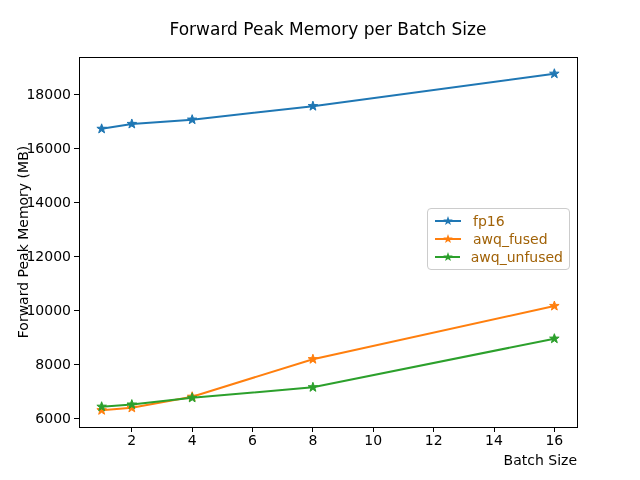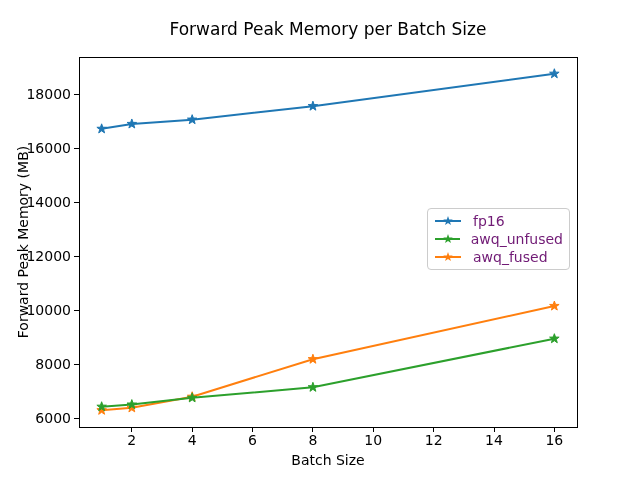--- a/index.html
+++ b/index.html
@@ -28,21 +28,21 @@
     text-align: center;
     font-size: 17px;
     color: #000000;
     white-space: nowrap;
   }
   .xlabel {
     position: absolute;
     left: 79px;
     width: 498px;
     top: 452px;
-    text-align: center;
+    text-align: right;
     font-size: 14px;
     color: #000000;
     white-space: nowrap;
   }
   .ylabel {
     position: absolute;
     left: 23px;
     top: 242px;
     transform: translate(-50%, -50%) rotate(-90deg);
     font-size: 14px;
@@ -65,21 +65,21 @@
     justify-content: space-around;
   }
   .legend-item {
     display: flex;
     align-items: center;
     height: 18px;
   }
   .legend-label {
     margin-left: 11px;
     font-size: 14px;
-    color: #701a75;
+    color: #a16207;
     white-space: nowrap;
   }
   .chart-text {
     font-family: "DejaVu Sans", "Liberation Sans", sans-serif;
     font-size: 14px;
     fill: #000000;
   }
 </style>
 </head>
 <body>
@@ -142,26 +142,26 @@
   <div class="legend" id="legend-box">
       <div class="legend-item">
         <svg width="28" height="14">
           <line x1="1" y1="7" x2="27" y2="7" stroke="#1f77b4" stroke-width="2"></line>
           <polygon points="14.00,2.00 15.18,5.38 18.76,5.45 15.90,7.62 16.94,11.05 14.00,9.00 11.06,11.05 12.10,7.62 9.24,5.45 12.82,5.38" fill="#1f77b4"></polygon>
         </svg>
         <span class="legend-label">fp16</span>
       </div>
       <div class="legend-item">
         <svg width="28" height="14">
+          <line x1="1" y1="7" x2="27" y2="7" stroke="#ff7f0e" stroke-width="2"></line>
+          <polygon points="14.00,2.00 15.18,5.38 18.76,5.45 15.90,7.62 16.94,11.05 14.00,9.00 11.06,11.05 12.10,7.62 9.24,5.45 12.82,5.38" fill="#ff7f0e"></polygon>
+        </svg>
+        <span class="legend-label">awq_fused</span>
+      </div>
+      <div class="legend-item">
+        <svg width="28" height="14">
           <line x1="1" y1="7" x2="27" y2="7" stroke="#2ca02c" stroke-width="2"></line>
           <polygon points="14.00,2.00 15.18,5.38 18.76,5.45 15.90,7.62 16.94,11.05 14.00,9.00 11.06,11.05 12.10,7.62 9.24,5.45 12.82,5.38" fill="#2ca02c"></polygon>
         </svg>
         <span class="legend-label">awq_unfused</span>
       </div>
-      <div class="legend-item">
-        <svg width="28" height="14">
-          <line x1="1" y1="7" x2="27" y2="7" stroke="#ff7f0e" stroke-width="2"></line>
-          <polygon points="14.00,2.00 15.18,5.38 18.76,5.45 15.90,7.62 16.94,11.05 14.00,9.00 11.06,11.05 12.10,7.62 9.24,5.45 12.82,5.38" fill="#ff7f0e"></polygon>
-        </svg>
-        <span class="legend-label">awq_fused</span>
-      </div>
     </div>
 </div>
 
 </body></html>

